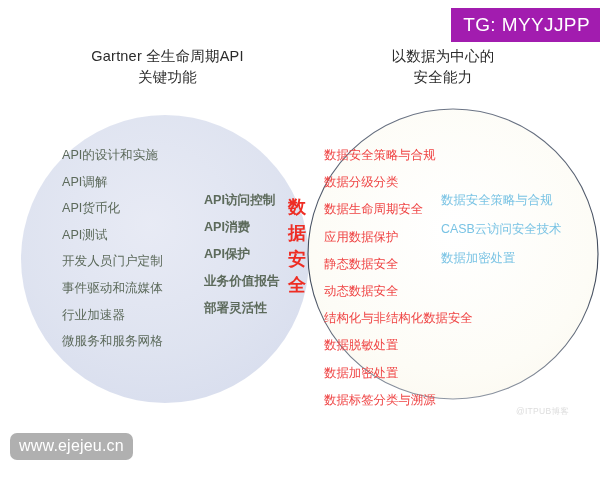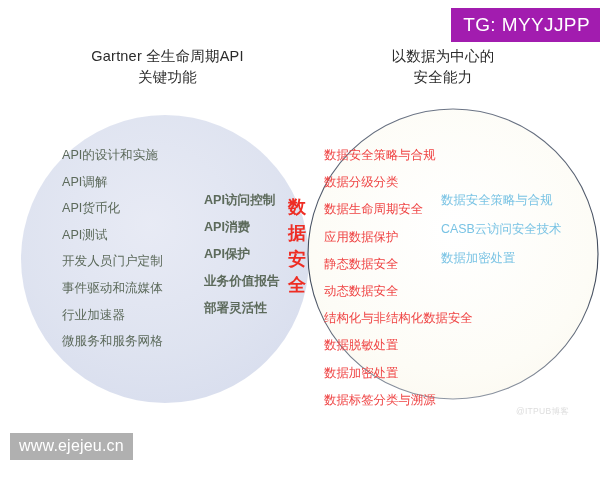--- a/index.html
+++ b/index.html
@@ -127,20 +127,21 @@
   #site-watermark {
     position: absolute;
     left: 10px;
     bottom: 20px;
     background: #b0b0b0;
     color: #ffffff;
     font-size: 16px;
     line-height: 16px;
     padding: 5px 9px 6px 9px;
     letter-spacing: 0.2px;
+    border-radius: 7px;
   }
   #itpub-watermark {
     position: absolute;
     left: 516px;
     top: 406px;
     color: #dddddd;
     font-size: 8.5px;
     letter-spacing: 0.3px;
   }
 </style>

